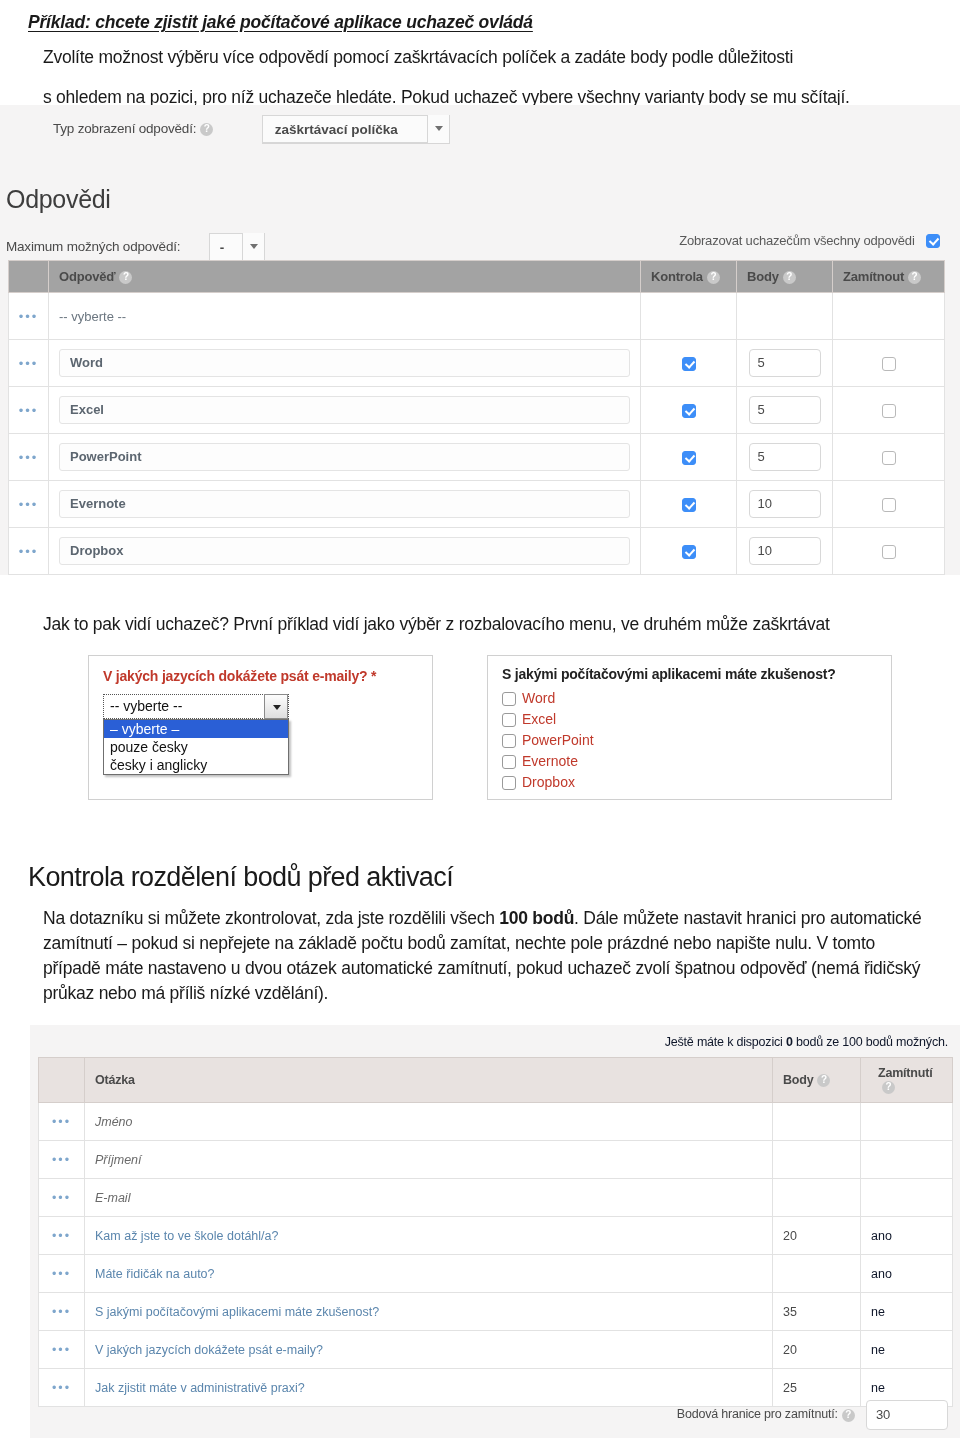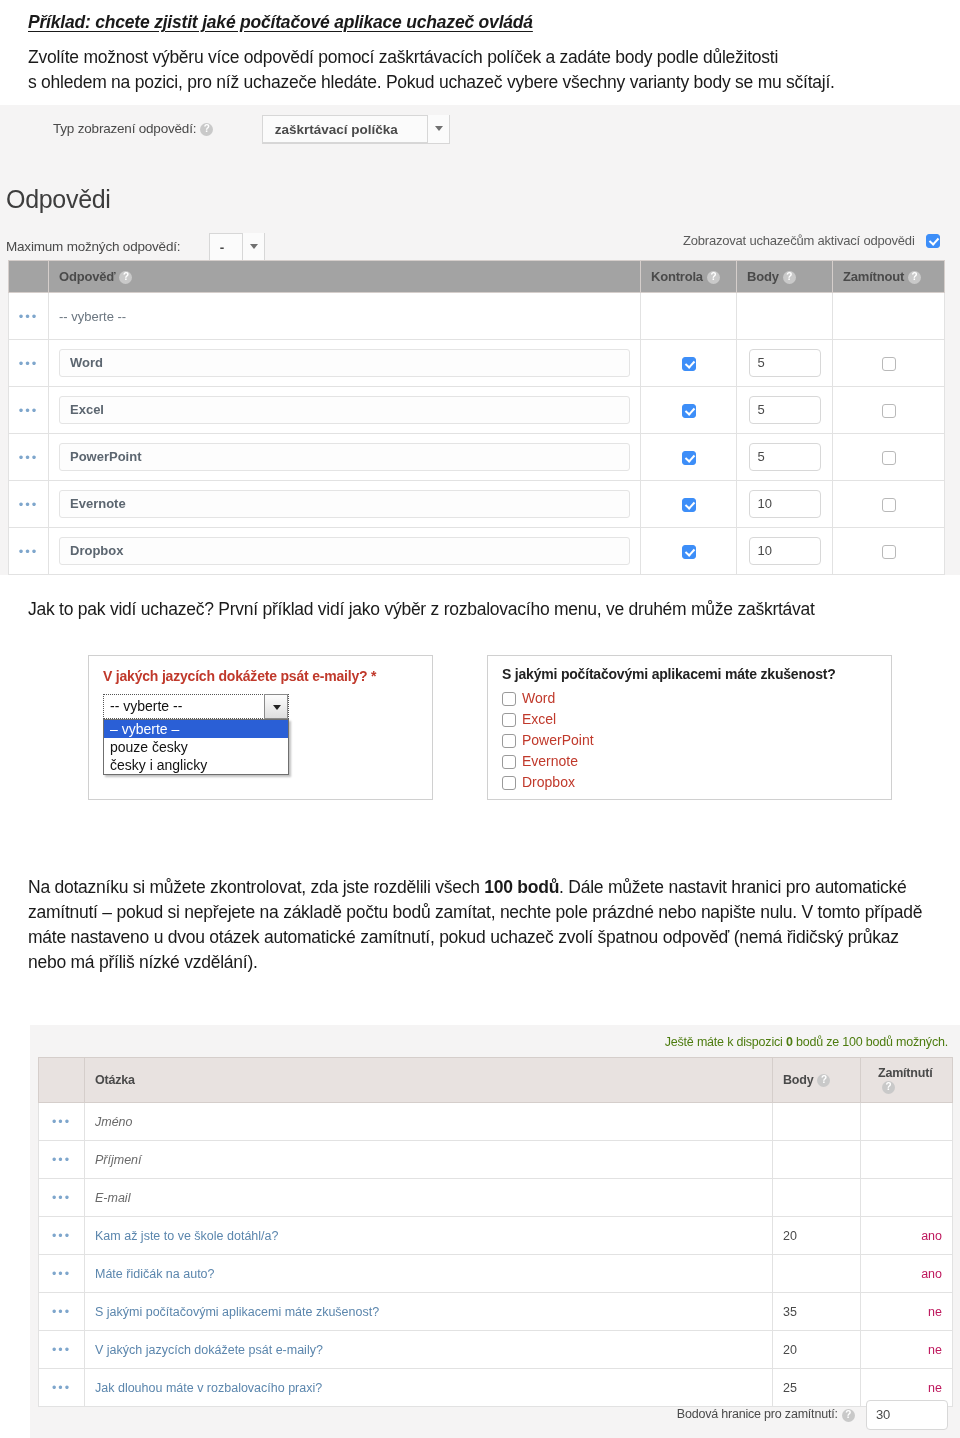--- a/index.html
+++ b/index.html
@@ -15,21 +15,21 @@
 
   
   .doc-heading-italic {
     font-style:italic; font-weight:bold; font-size:17.5px;
     text-decoration:underline; text-underline-offset:3px;
     letter-spacing:-0.2px;
     margin:0; padding:0 0 0 2px;
   }
   .doc-para {
     font-size:17.5px; line-height:25px; letter-spacing:-0.25px;
-    margin:0; padding:0 0 0 2px;
+    margin:15px; padding:0 0 0 2px;
   }
   .doc-h2 {
     font-size:27px; font-weight:normal; letter-spacing:-0.6px;
     margin:0; padding:0 0 0 2px;
   }
   .doc-para b { font-weight:bold; }
 
   
   .shot { position:absolute; background:#f7f7f7; }
 
@@ -159,40 +159,40 @@
   #shot3 li { font-size:14px; color:#c0392b; line-height:21px; }
   #shot3 li .cbx { margin-right:6px; border-color:#9a9a9a; }
 
   
   #shot4 {
     position:absolute; left:30px; top:1025px; width:930px; height:413px;
     background:#f5f4f4;
   }
   #shot4 .avail {
     position:absolute; right:12px; top:10px;
-    font-size:12.5px; color:#4d7c0f; letter-spacing:-0.2px;
+    font-size:12.5px; color:#0f172a; letter-spacing:-0.2px;
   }
   #shot4 .avail b { font-weight:bold; }
   #tbl4 {
     position:absolute; left:8px; top:32px; width:915px;
     border-collapse:collapse; background:#ffffff; border:1px solid #dcdcdc;
   }
   #tbl4 th {
     background:#e8e2e0; border:1px solid #d5cecb;
     font-size:12.5px; color:#4a4a4a; text-align:left;
     padding:8px 10px; font-weight:bold; letter-spacing:-0.2px;
   }
   #tbl4 td {
     border:1px solid #e2e2e2; padding:0 10px; height:38px;
     font-size:12.5px; color:#5b86ad; vertical-align:middle;
   }
   #tbl4 td.handle { width:46px; text-align:center; color:#7ea6cc; letter-spacing:2px; padding:0; }
   #tbl4 td.q.sys { font-style:italic; color:#6a6a6a; }
   #tbl4 td.c-body { width:88px; text-align:left; color:#4a4a4a; }
-  #tbl4 td.c-zam { width:92px; text-align:right; color:#be185d; }
+  #tbl4 td.c-zam { width:92px; text-align:left; color:#0f172a; }
   #shot4 .footer {
     position:absolute; right:12px; bottom:8px;
     font-size:12.5px; color:#4a4a4a; letter-spacing:-0.2px;
   }
   #shot4 .footer .numbox {
     display:inline-block; width:82px; height:30px; line-height:28px;
     border:1px solid #d8d8d8; border-radius:4px; background:#ffffff;
     font-size:13px; color:#4a4a4a; padding:0 9px; margin-left:8px;
     vertical-align:middle;
   }
@@ -222,21 +222,21 @@
 
     <div class="row-max">
       <span class="lbl">Maximum možných odpovědí:</span>
       <span class="sel" style="margin-left:24px;width:56px;padding-left:10px;">
         <span>-</span>
         <span class="arrow"></span>
       </span>
     </div>
 
     <div class="showall">
-      <span>Zobrazovat uchazečům aktivací odpovědi</span>
+      <span>Zobrazovat uchazečům všechny odpovědi</span>
       <span class="cbx on" style="margin-left:8px;"></span>
     </div>
 
     <table id="tbl1">
       <thead>
         <tr>
           <th style="width:40px;"></th>
           <th class="colhead-q"><span>Odpověď</span><span class="qmark">?</span></th>
           <th style="width:96px;"><span>Kontrola</span><span class="qmark">?</span></th>
           <th style="width:96px;"><span>Body</span><span class="qmark">?</span></th>
@@ -322,20 +322,21 @@
     <ul id="shot3-list">
         <li><span class="cbx"></span><span>Word</span></li>
         <li><span class="cbx"></span><span>Excel</span></li>
         <li><span class="cbx"></span><span>PowerPoint</span></li>
         <li><span class="cbx"></span><span>Evernote</span></li>
         <li><span class="cbx"></span><span>Dropbox</span></li>
       </ul>
   </div>
 
   <div style="position:absolute;left:26px;top:862px;width:915px;">
+    <h2 class="doc-h2">Kontrola rozdělení bodů před aktivací</h2>
     <p class="doc-para" style="margin-top:13px;">
       <span>Na dotazníku si můžete zkontrolovat, zda jste rozdělili všech </span><b>100 bodů</b><span>. Dále můžete nastavit hranici pro automatické zamítnutí – pokud si nepřejete na základě počtu bodů zamítat, nechte pole prázdné nebo napište nulu. V tomto případě máte nastaveno u dvou otázek automatické zamítnutí, pokud uchazeč zvolí špatnou odpověď (nemá řidičský průkaz nebo má příliš nízké vzdělání).</span>
     </p>
   </div>
 
   <div class="shot" id="shot4">
     <div class="avail">
       <span>Ještě máte k dispozici </span><b>0</b><span> bodů ze 100 bodů možných.</span>
     </div>
 
@@ -386,21 +387,21 @@
             <td class="c-zam">ne</td>
           </tr>
           <tr>
             <td class="handle">•••</td>
             <td class="q">V jakých jazycích dokážete psát e-maily?</td>
             <td class="c-body">20</td>
             <td class="c-zam">ne</td>
           </tr>
           <tr>
             <td class="handle">•••</td>
-            <td class="q">Jak dlouhou máte v rozbalovacího praxi?</td>
+            <td class="q">Jak zjistit máte v administrativě praxi?</td>
             <td class="c-body">25</td>
             <td class="c-zam">ne</td>
           </tr>
         </tbody>
     </table>
 
     <div class="footer">
       <span>Bodová hranice pro zamítnutí:</span><span class="qmark">?</span>
       <span class="numbox">30</span>
     </div>

